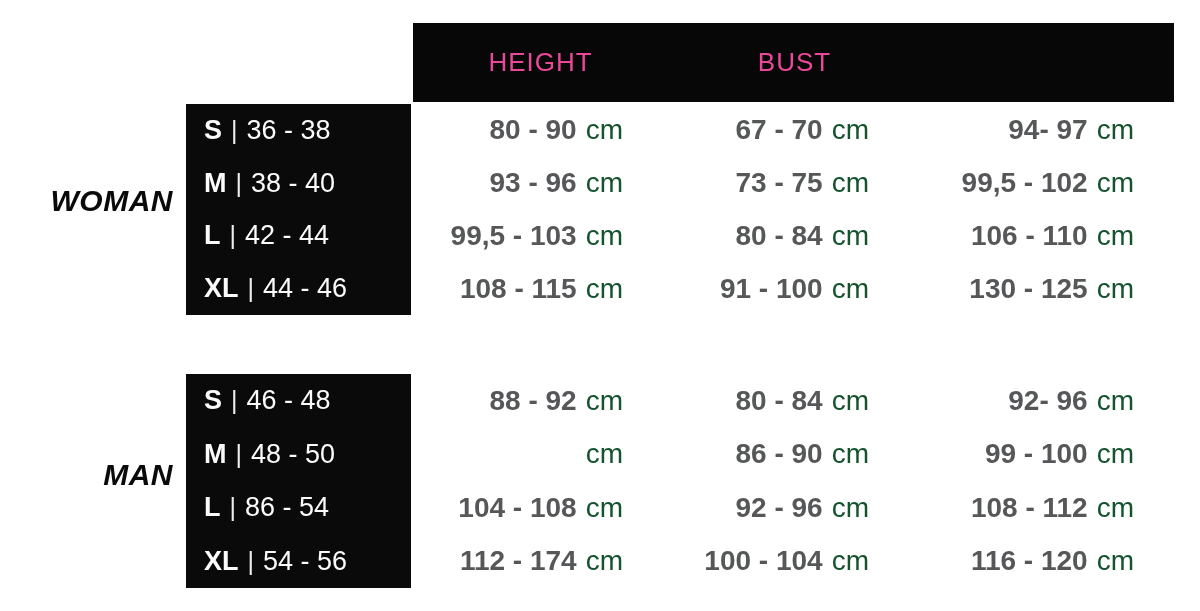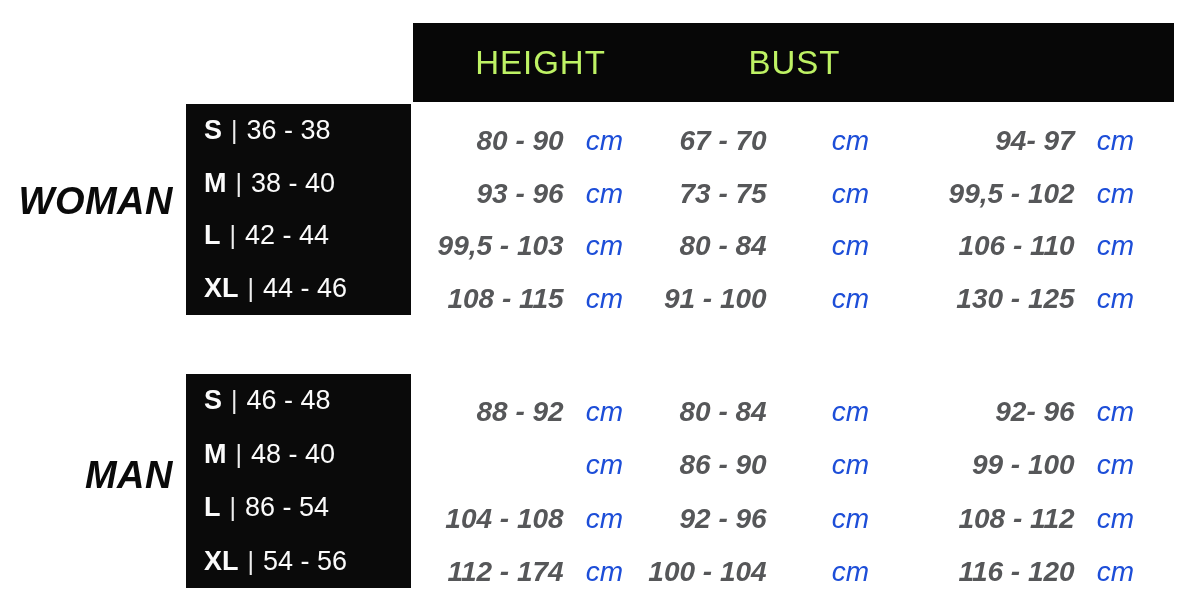--- a/index.html
+++ b/index.html
@@ -9,30 +9,30 @@
     font-family:"Liberation Sans", sans-serif; overflow:hidden;
   }
 
   
   .header-bar {
     position:absolute; left:413px; top:23px; width:761px; height:79px;
     background:#070707; display:flex; align-items:stretch;
   }
   .hcol {
     display:flex; align-items:center; justify-content:center;
-    color:#bef264; font-size:33px; font-weight:400; letter-spacing:1px;
+    color:#ec4899; font-size:26px; font-weight:400; letter-spacing:1px;
   }
   .hcol-height { width:255px; }
   .hcol-bust   { width:253px; }
   .hcol-waist  { width:253px; }
 
   
   .section-label {
     position:absolute; left:0; width:173px; text-align:right;
-    font-size:38px; font-weight:bold; font-style:italic; color:#0a0a0a;
+    font-size:30px; font-weight:bold; font-style:italic; color:#0a0a0a;
     line-height:44px; letter-spacing:0.5px; white-space:nowrap;
   }
   .label-woman { top:179px; }
   .label-man   { top:453px;text-align:right; }
 
   
   .size-box {
     position:absolute; left:186px; width:225px; background:#0a0a0a;
     display:flex; flex-direction:column;
   }
@@ -46,30 +46,30 @@
   .sep { margin:0 9px; font-weight:400; font-size:25px; opacity:.95; }
   .size-range { font-weight:400; }
 
   
   .values {
     position:absolute; left:413px; width:761px;
     display:flex; flex-direction:column;
   }
   .values-woman { top:104px; height:211px; }
   .values-man   { top:374px; height:214px; }
-  .vrow { flex:1; display:flex; align-items:flex-end;font-style:italic; }
+  .vrow { flex:1; display:flex; align-items:center; }
   .vcell {
     display:flex; align-items:center; justify-content:flex-end;
     font-size:28px; white-space:nowrap;
   }
   .col-height { width:255px; padding-right:45px; }
-  .col-bust   { width:253px; padding-right:52px;gap:43px; }
+  .col-bust   { width:253px; padding-right:52px; }
   .col-waist  { width:253px; padding-right:40px; }
   .num  { font-weight:bold; color:#565759; }
-  .unit { font-weight:400; color:#1d4ed8; margin-left:22px; }
+  .unit { font-weight:400; color:#14532d; margin-left:9px; }
 </style>
 </head>
 <body>
 
 <div class="canvas">
 
   <div class="header-bar">
     <div class="hcol hcol-height">HEIGHT</div>
     <div class="hcol hcol-bust">BUST</div>
   </div>
@@ -161,21 +161,21 @@
 
   <div class="size-box box-man">
     <div class="size-row">
       <span class="size-letter">S</span>
       <span class="sep">|</span>
       <span class="size-range">46 - 48</span>
     </div>
     <div class="size-row">
       <span class="size-letter">M</span>
       <span class="sep">|</span>
-      <span class="size-range">48 - 40</span>
+      <span class="size-range">48 - 50</span>
     </div>
     <div class="size-row">
       <span class="size-letter">L</span>
       <span class="sep">|</span>
       <span class="size-range">86 - 54</span>
     </div>
     <div class="size-row">
       <span class="size-letter">XL</span>
       <span class="sep">|</span>
       <span class="size-range">54 - 56</span>

